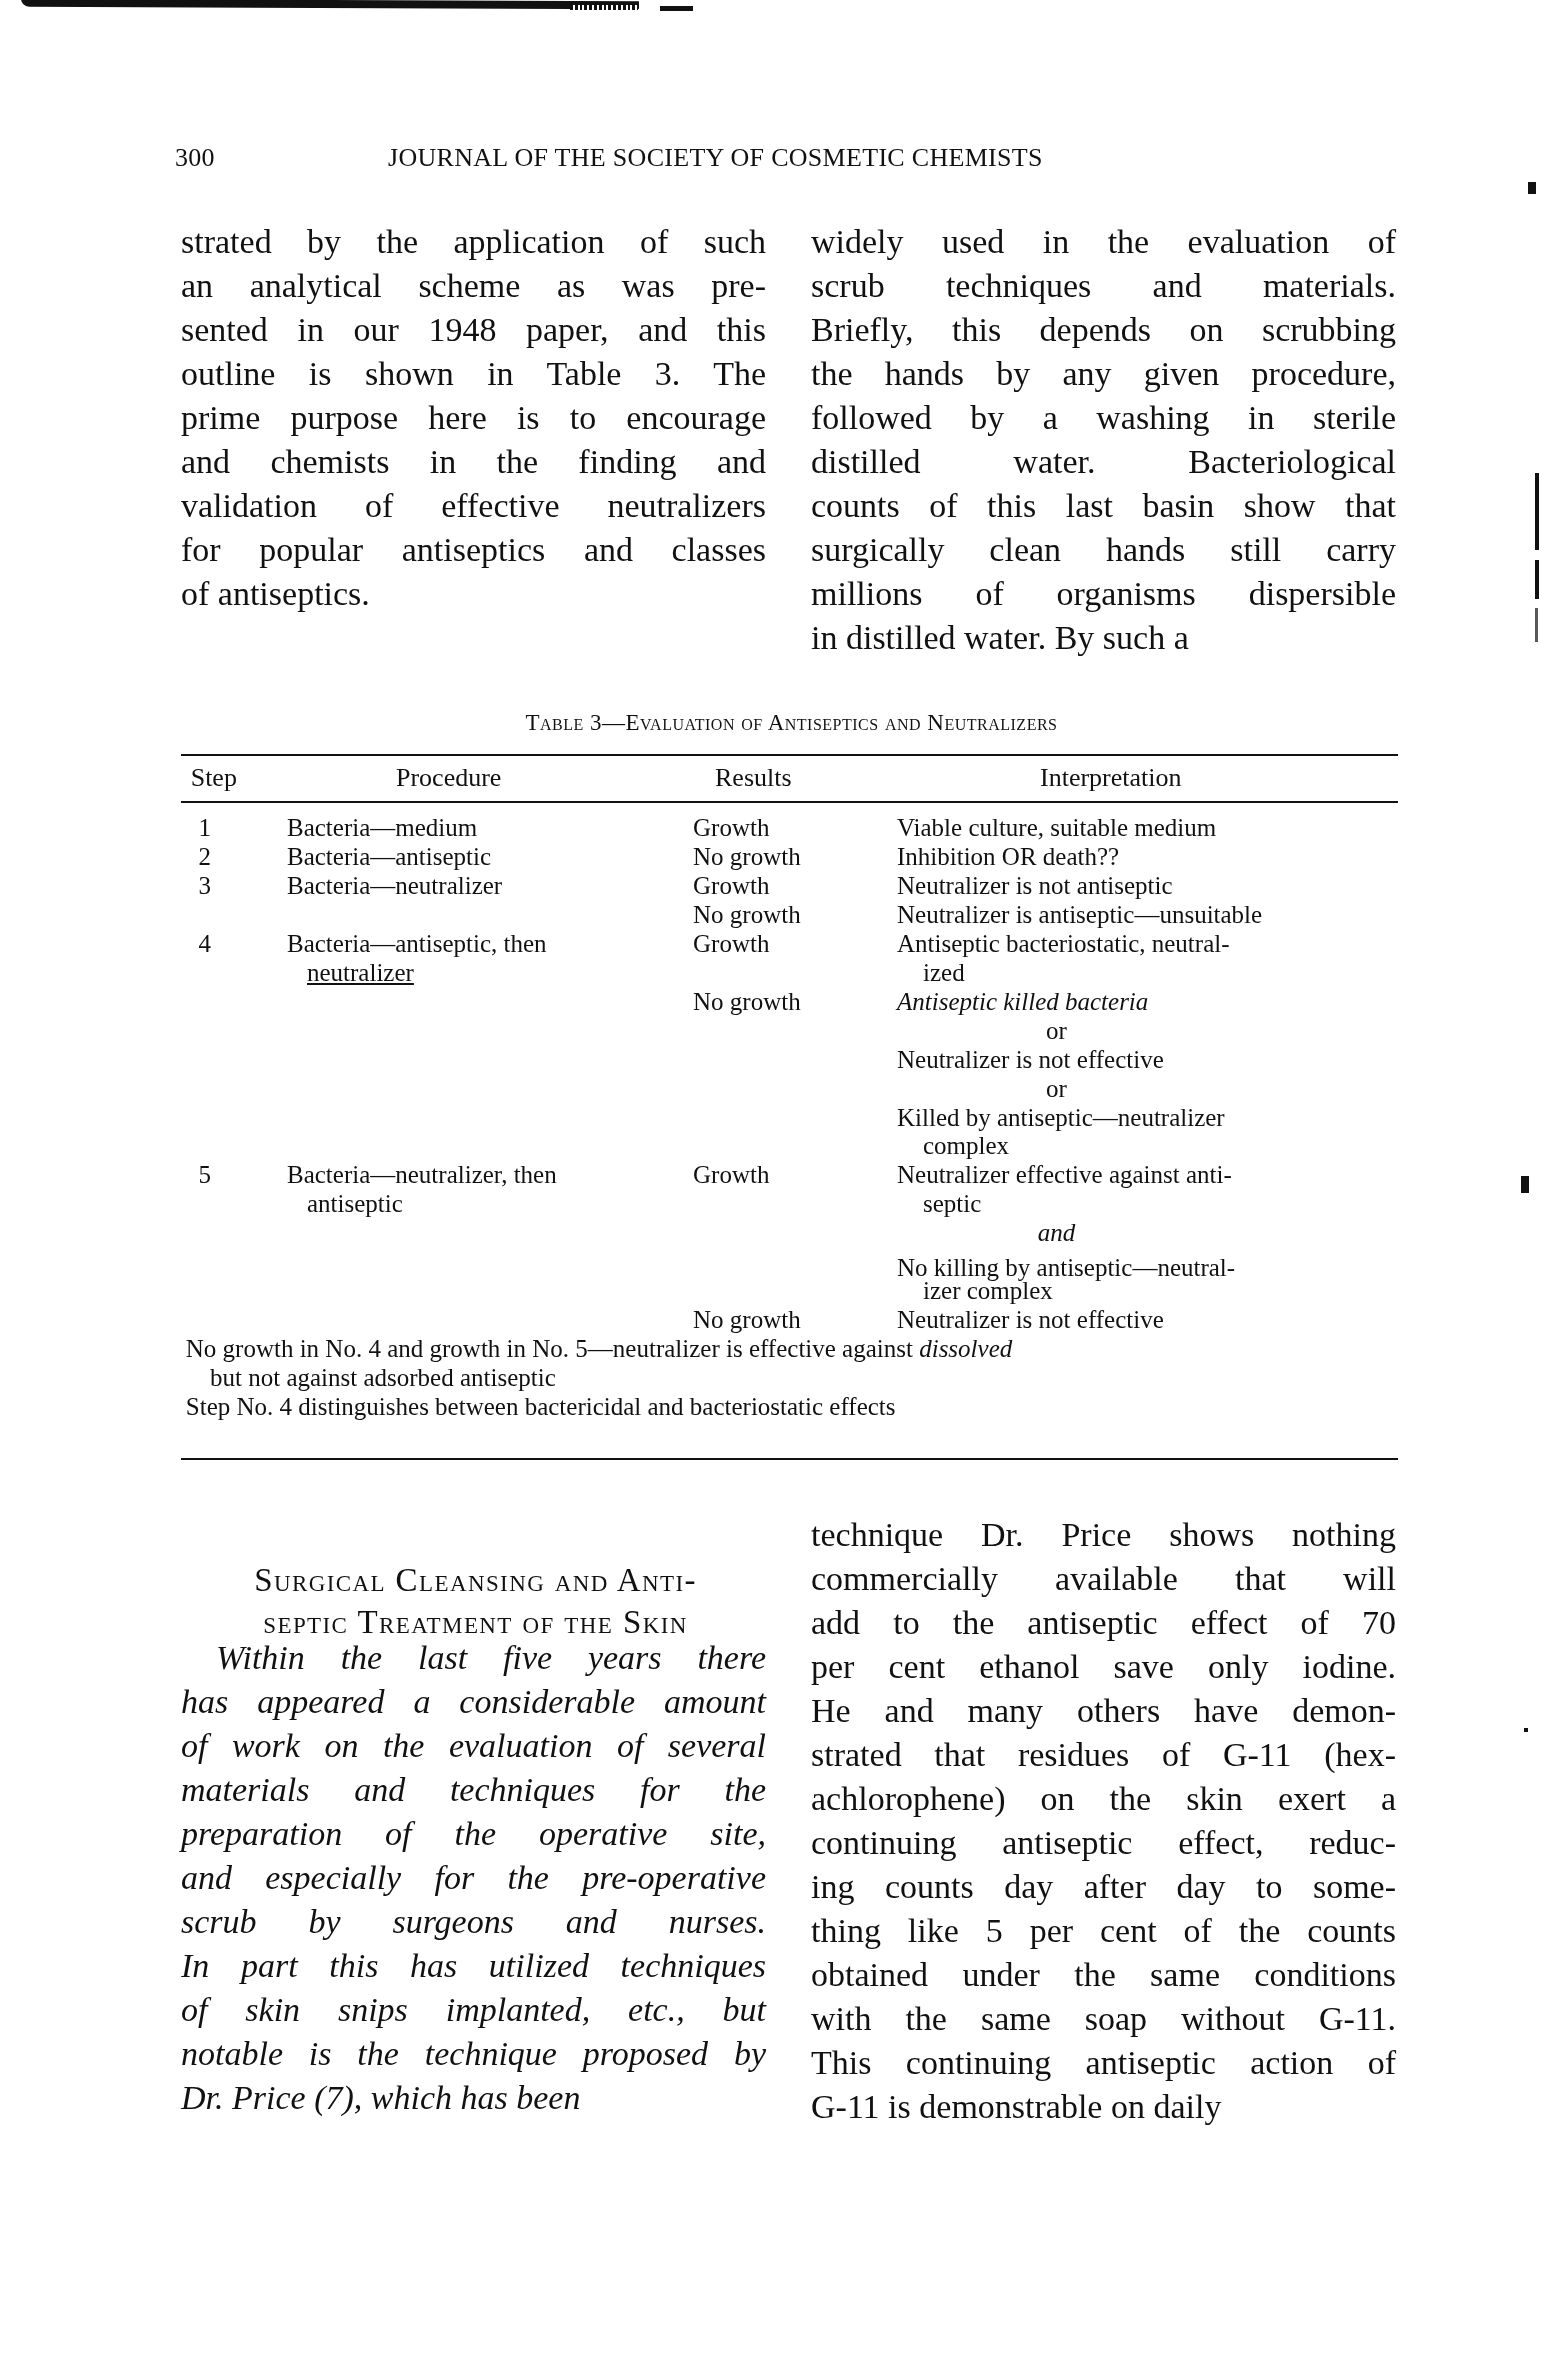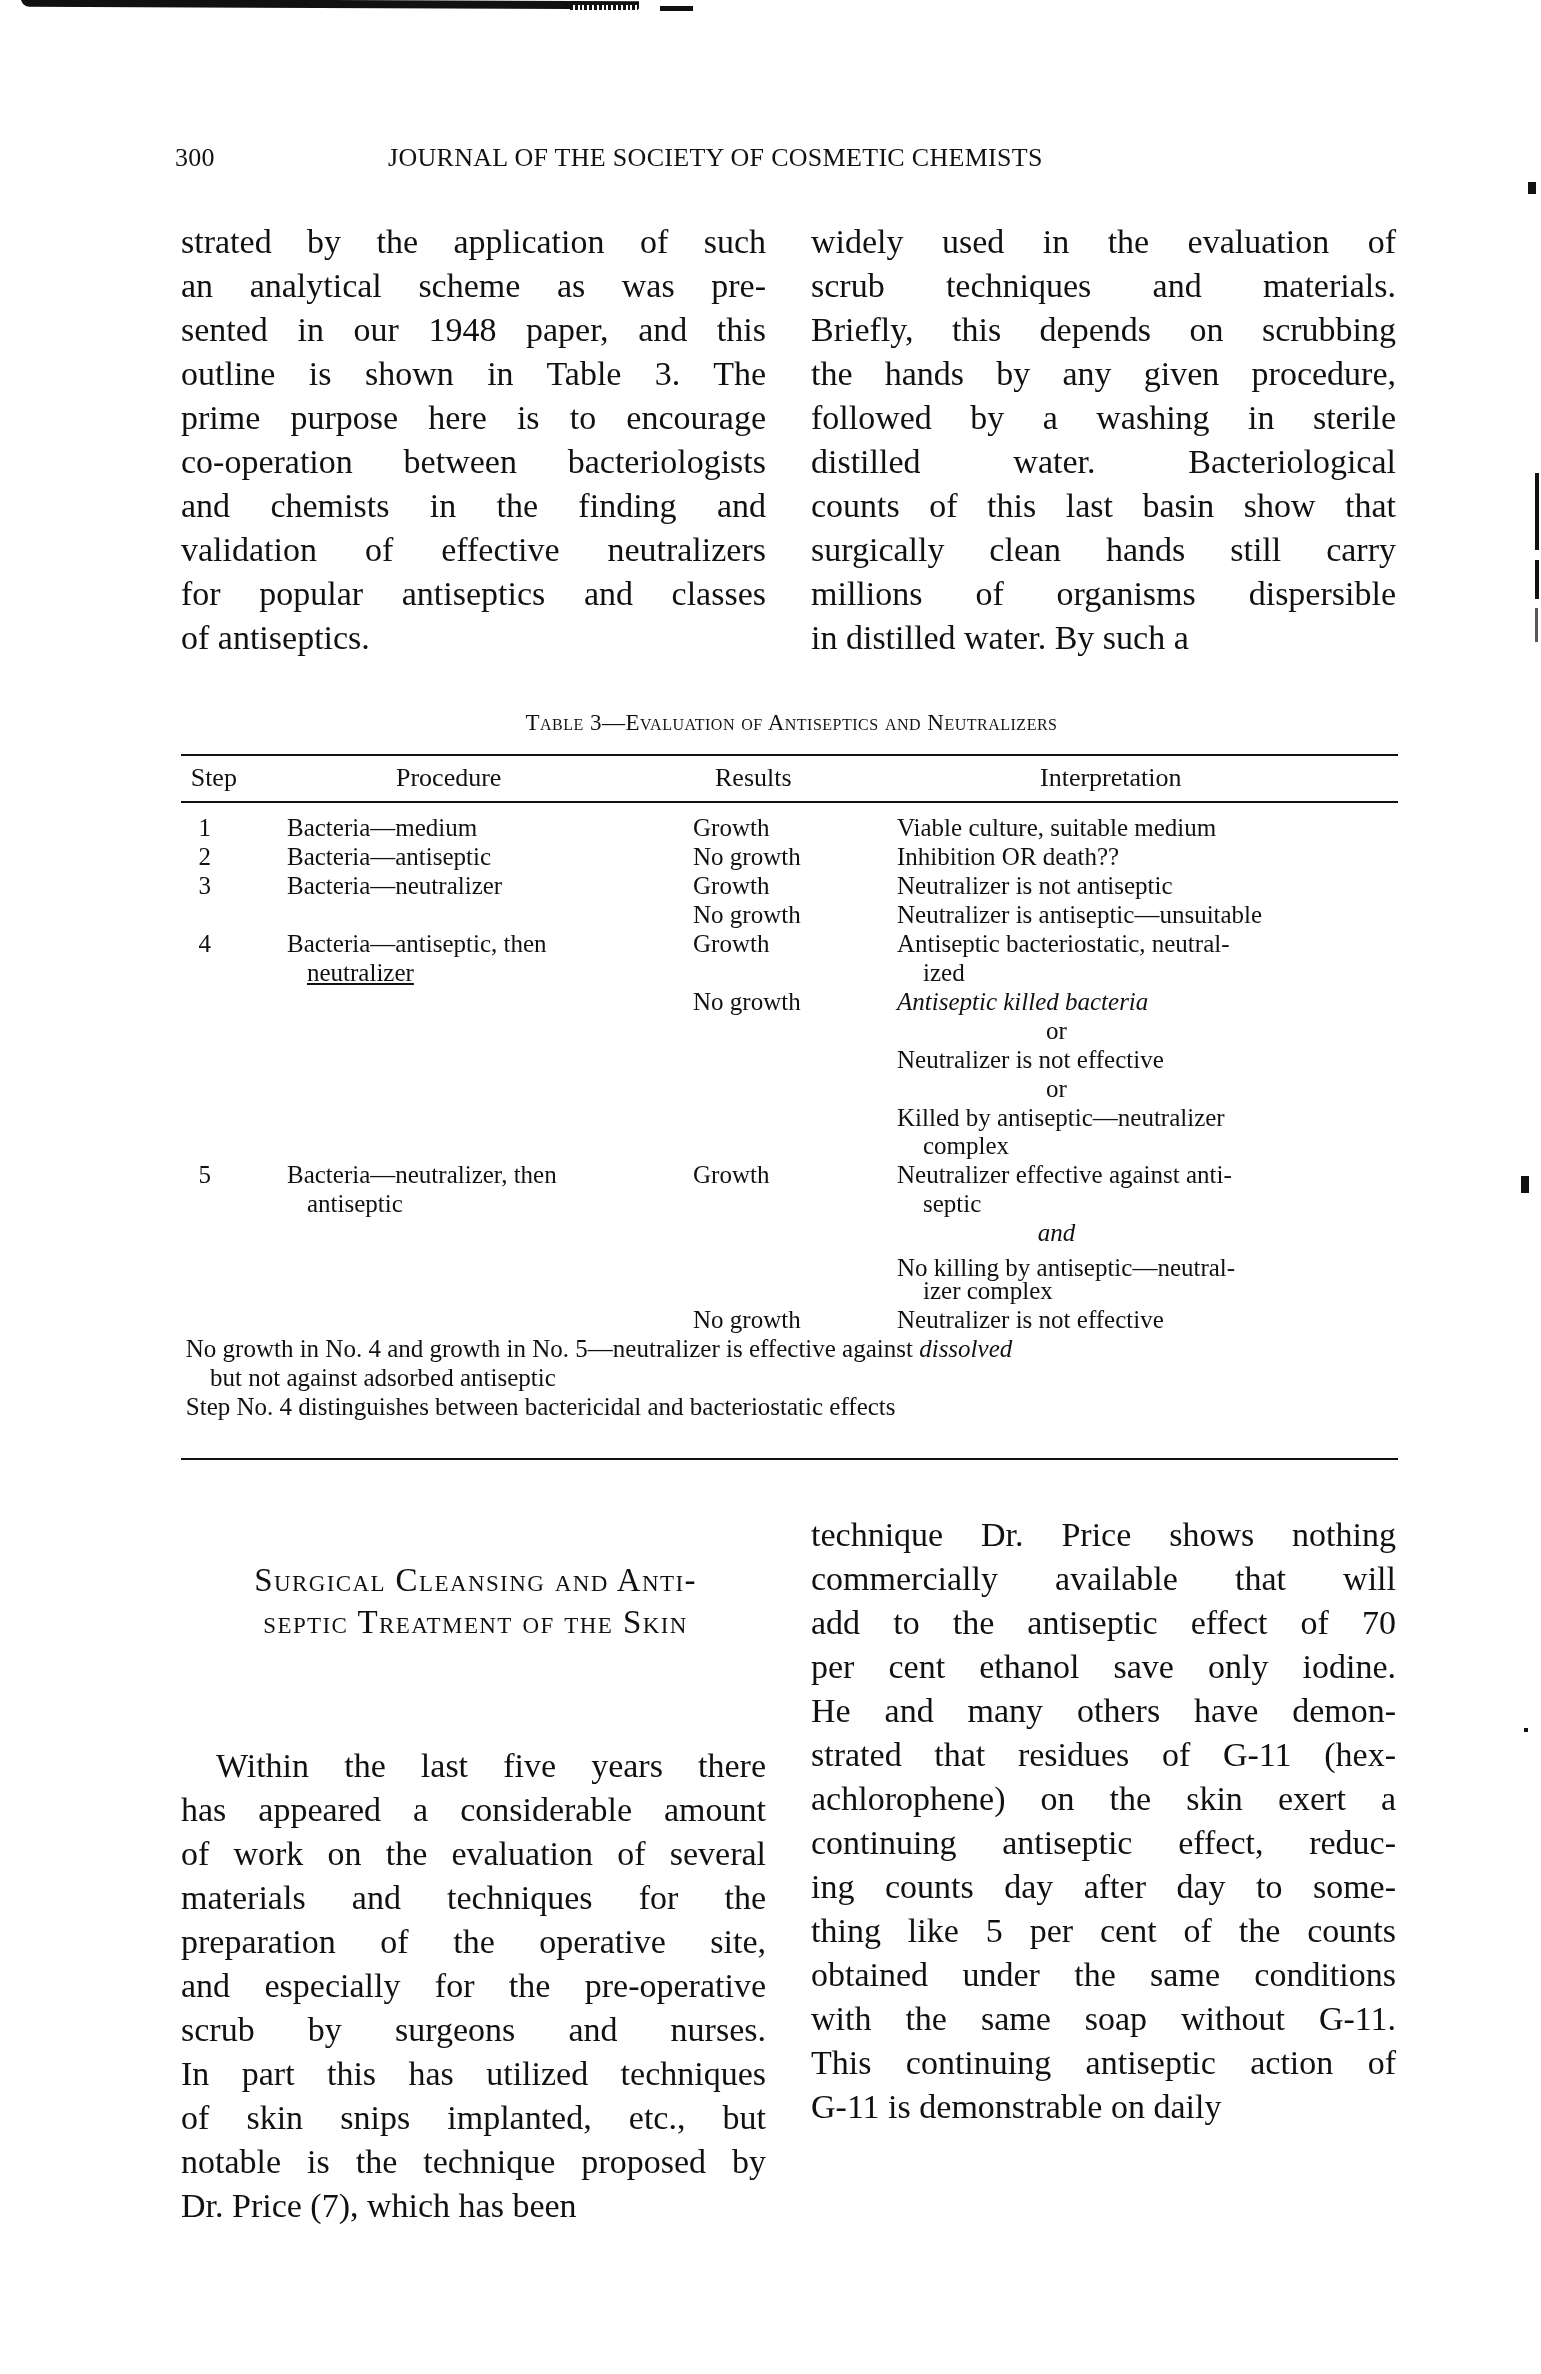--- a/index.html
+++ b/index.html
@@ -17,21 +17,21 @@
     .col-l1 { left: 181px; top: 220px; }
     .col-r1 { left: 811px; top: 220px; }
     .table-title { position: absolute; top: 710px; left: 164px; width: 1255px; text-align: center; font-size: 23px; letter-spacing: 0.5px; }
     .sc { font-variant: small-caps; }
     .rule { position: absolute; height: 1.9px; background: #111; }
     .tbl { position: absolute; left: 181px; top: 753px; width: 1217px; font-size: 25px; line-height: 29px; }
     .th { position: absolute; top: 9.7px; font-size: 26px; }
     .cell { position: absolute; white-space: nowrap; }
     .it { font-style: italic; }
     .section-head { position: absolute; left: 181px; top: 1513px; width: 589px; text-align: center; font-size: 33px; line-height: 42px; letter-spacing: 1.4px; margin-top: 46px; }
-    .col-l2 { left: 181px; top: 1744px; }
+    .col-l2 { left: 181px; top: 1636px; font-style: italic; }
     .col-r2 { left: 811px; top: 1513px; }
     .indent { padding-left: 35px; }
   </style>
 </head>
 <body>
 
 <div class="scan-bar"></div>
 <div class="scan-bar2"></div>
 <div class="scan-bar3"></div>
 <div class="edge-mark" style="left:1528px;top:182px;width:7.7px;height:11.6px;"></div>
@@ -45,21 +45,20 @@
   <span class="pg">300</span>
   <span class="jt">JOURNAL OF THE SOCIETY OF COSMETIC CHEMISTS</span>
 </div>
 
 <div class="col col-l1" id="col-l1">
     <span class="ln">strated by the application of such</span>
     <span class="ln">an analytical scheme as was pre-</span>
     <span class="ln">sented in our 1948 paper, and this</span>
     <span class="ln">outline is shown in Table 3. The</span>
     <span class="ln">prime purpose here is to encourage</span>
-    <span class="ln">co-operation between bacteriologists</span>
     <span class="ln">and chemists in the finding and</span>
     <span class="ln">validation of effective neutralizers</span>
     <span class="ln">for popular antiseptics and classes</span>
     <span class="ln last">of antiseptics.</span>
   </div>
 <div class="col col-r1" id="col-r1">
     <span class="ln">widely used in the evaluation of</span>
     <span class="ln">scrub techniques and materials.</span>
     <span class="ln">Briefly, this depends on scrubbing</span>
     <span class="ln">the hands by any given procedure,</span>

